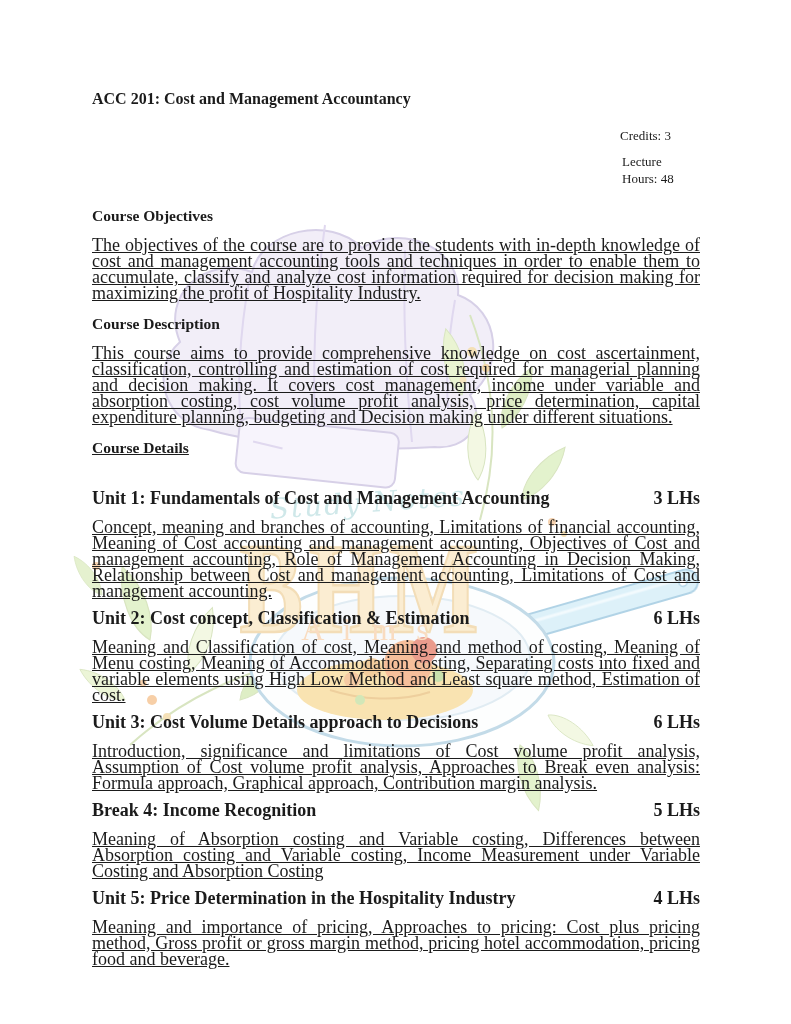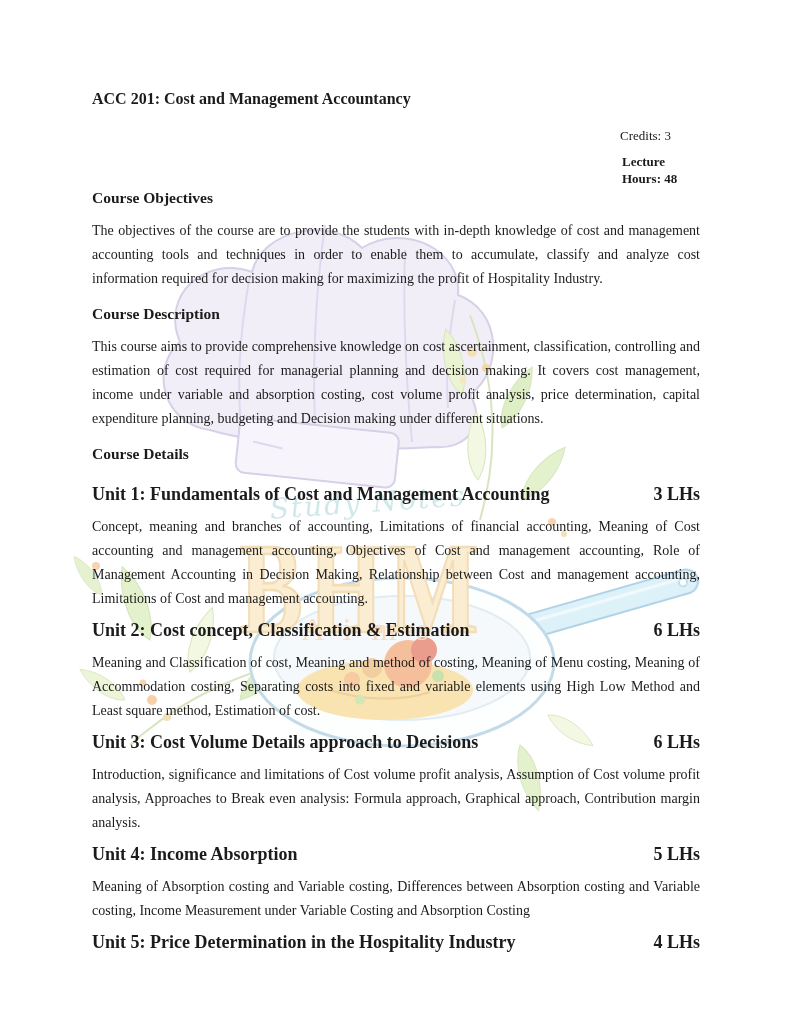--- a/index.html
+++ b/index.html
@@ -3,25 +3,25 @@
 <meta charset="utf-8">
 <style>
   html,body{margin:0;padding:0;background:#ffffff;}
   .page{position:relative;width:791px;height:1024px;background:#ffffff;overflow:hidden;
         font-family:"Liberation Serif",serif;color:#1b1b1b;}
   .watermark{position:absolute;left:0;top:0;width:791px;height:1024px;z-index:0;}
   .content{position:absolute;left:92px;top:0;width:608px;z-index:1;}
   h1{font-size:16px;line-height:21px;font-weight:bold;text-align:left;margin:88px 0 18px;}
   .meta{font-size:13px;line-height:17px;}
   .meta.credits{padding-left:528px;margin:12px 0 9px;}
-  .meta.hours{padding-left:530px;margin:0 0 1px;font-weight:bold;}
+  .meta.hours{padding-left:530px;margin:0 0 19px;}
   h2{font-size:15.5px;line-height:20px;font-weight:bold;margin:0 0 11px;}
-  h2.details{margin-bottom:20px;}
+  h2.details{margin-bottom:30px;text-decoration:underline;}
   h2.objectives{margin-top:0;}
-  p{font-size:14px;line-height:24px;text-align:justify;margin:0 0 13px;}
+  p{font-size:18px;line-height:16px;text-align:justify;margin:0 0 13px;text-decoration:underline;}
   p.unit-body{margin:0 0 9px;}
   .unit-head{display:flex;justify-content:space-between;align-items:flex-end;
              font-weight:bold;font-size:18px;line-height:20px;margin:0 0 11px;}
   .unit-head .hrs{white-space:nowrap;}
 </style>
 </head>
 <body>
 
 <div class="page">
 
@@ -123,24 +123,25 @@
     </div>
     <p class="unit-body">Meaning and Classification of cost, Meaning and method of costing, Meaning of Menu costing, Meaning of Accommodation costing, Separating costs into fixed and variable elements using High Low Method and Least square method, Estimation of cost.</p>
 
     <div class="unit-head">
       <span>Unit 3: Cost Volume Details approach to Decisions</span>
       <span class="hrs">6 LHs</span>
     </div>
     <p class="unit-body">Introduction, significance and limitations of Cost volume profit analysis, Assumption of Cost volume profit analysis, Approaches to Break even analysis: Formula approach, Graphical approach, Contribution margin analysis.</p>
 
     <div class="unit-head">
-      <span>Unit 4: Income Absorption</span>
+      <span>Break 4: Income Recognition</span>
       <span class="hrs">5 LHs</span>
     </div>
     <p class="unit-body">Meaning of Absorption costing and Variable costing, Differences between Absorption costing and Variable costing, Income Measurement under Variable Costing and Absorption Costing</p>
 
     <div class="unit-head">
       <span>Unit 5: Price Determination in the Hospitality Industry</span>
       <span class="hrs">4 LHs</span>
     </div>
+    <p class="unit-body">Meaning and importance of pricing, Approaches to pricing: Cost plus pricing method, Gross profit or gross margin method, pricing hotel accommodation, pricing food and beverage.</p>
 
   </div>
 </div>
 
 </body></html>

